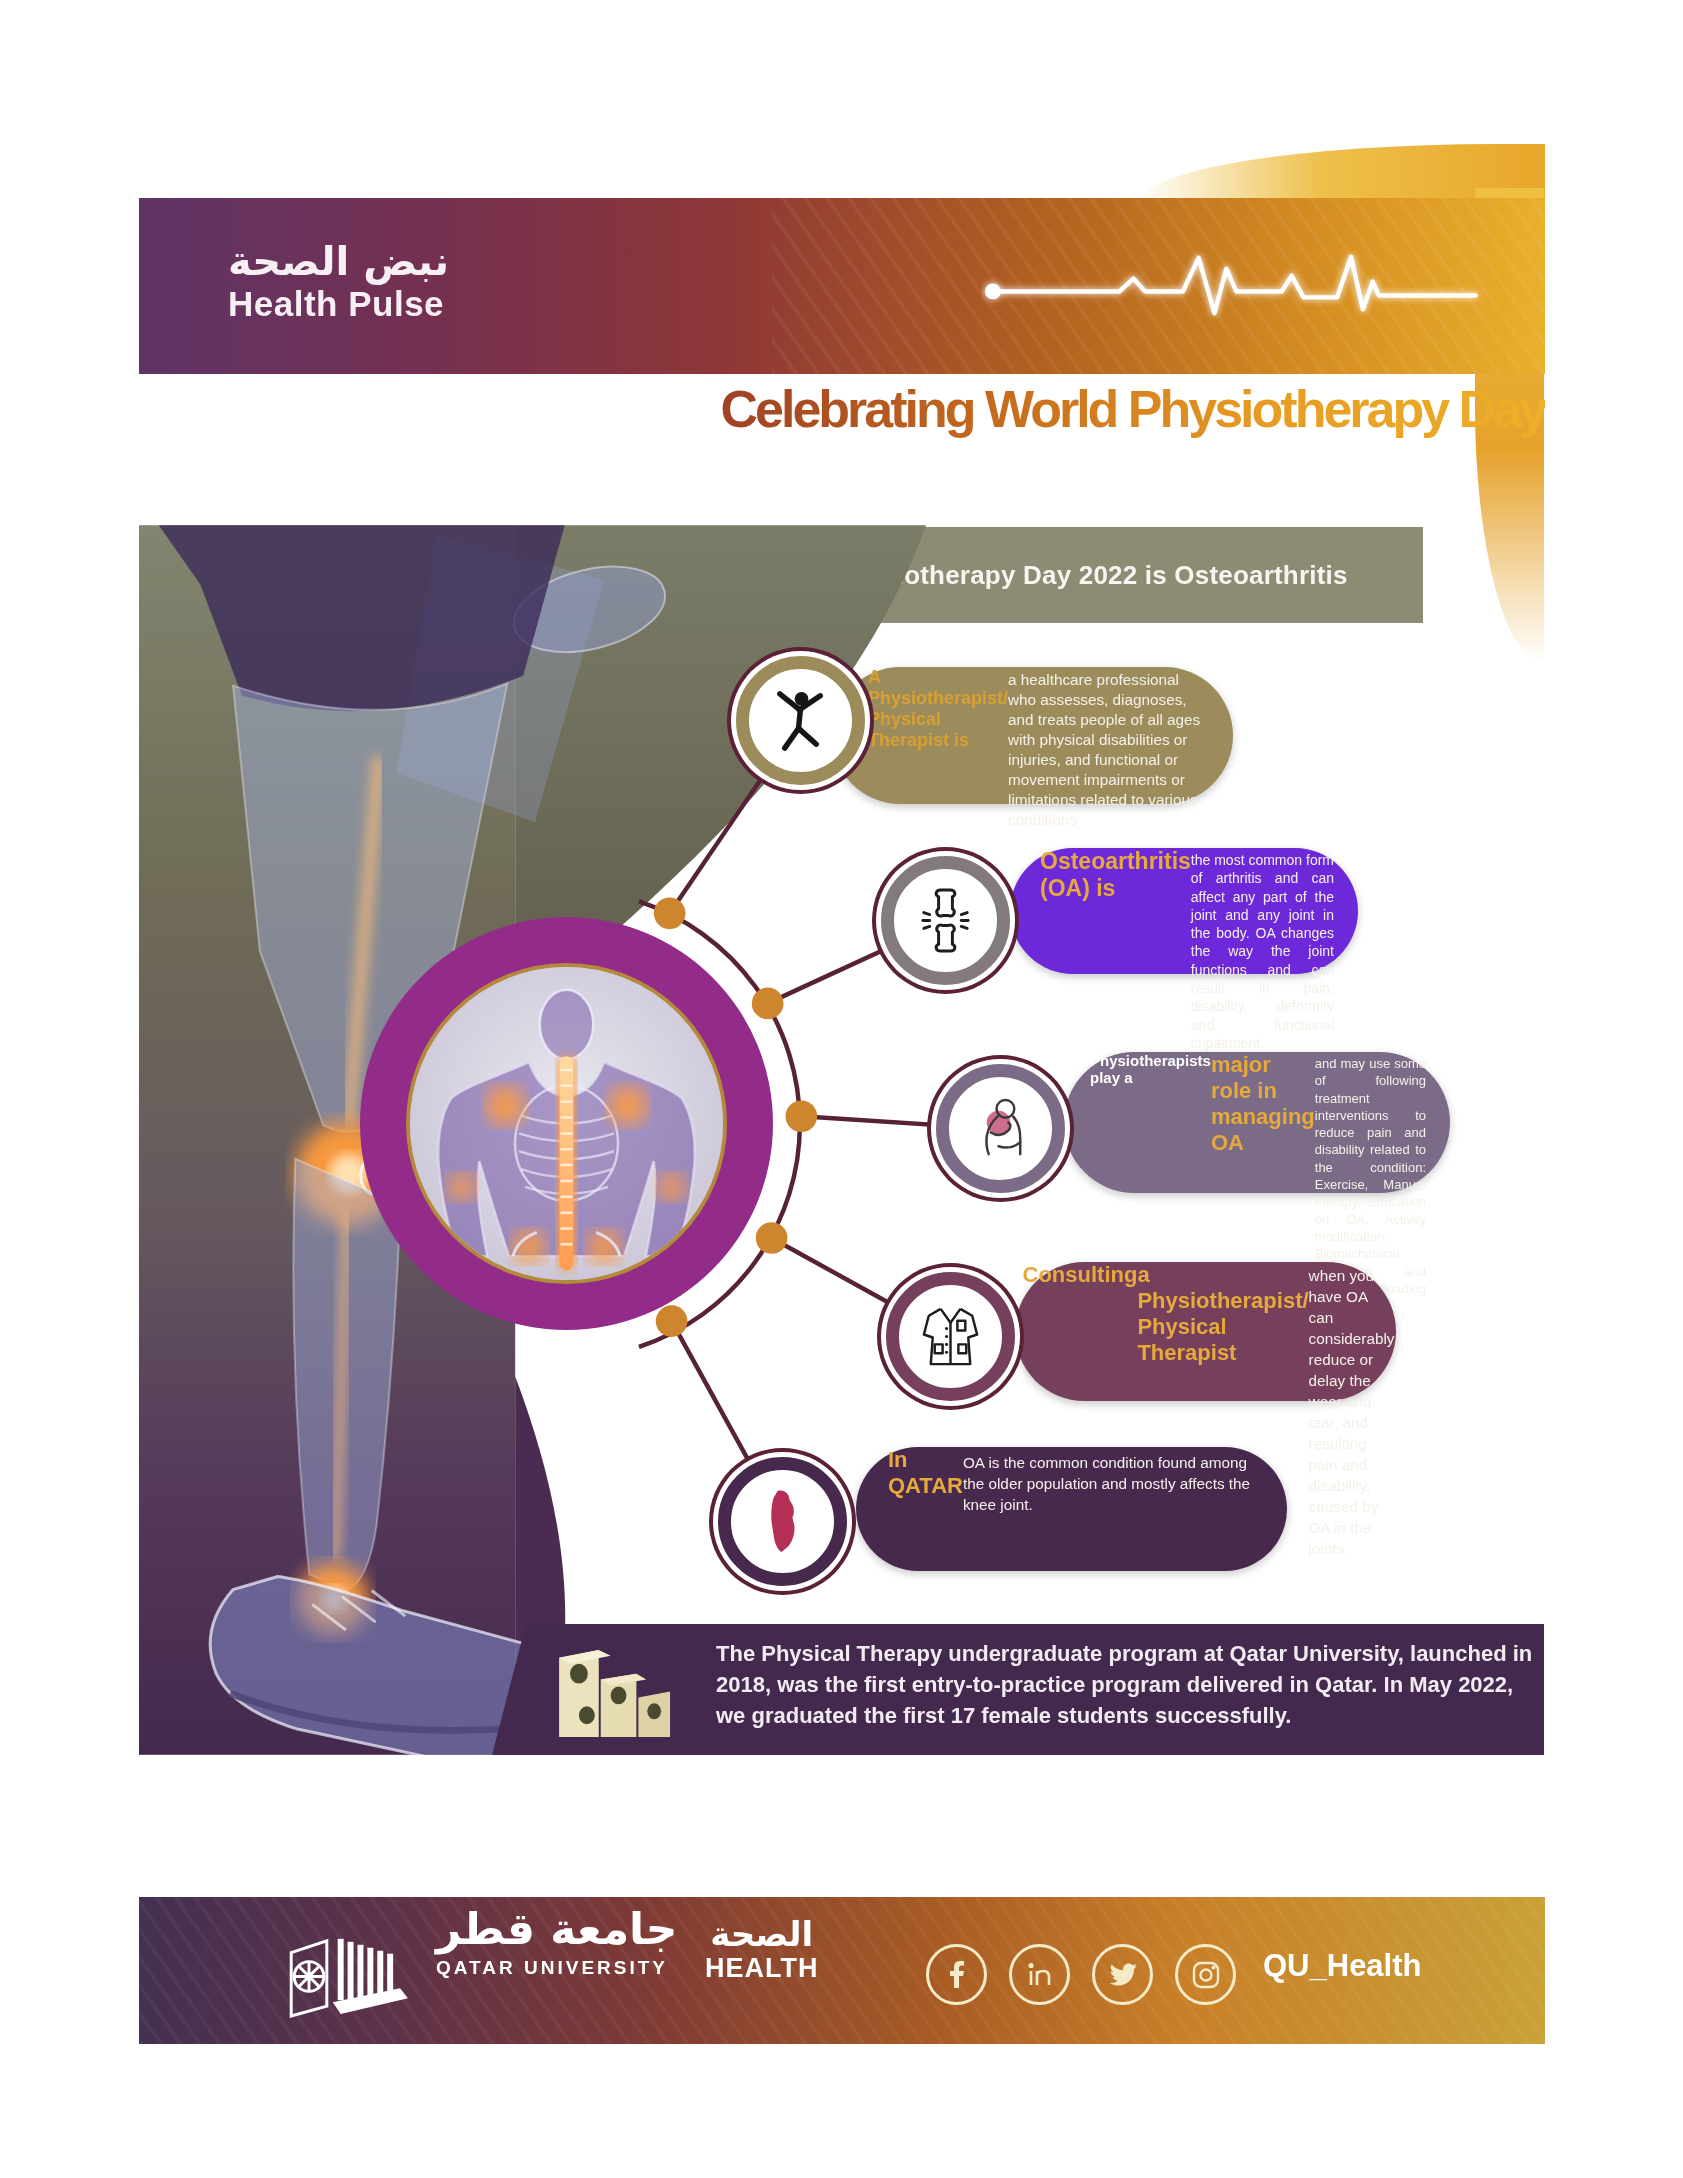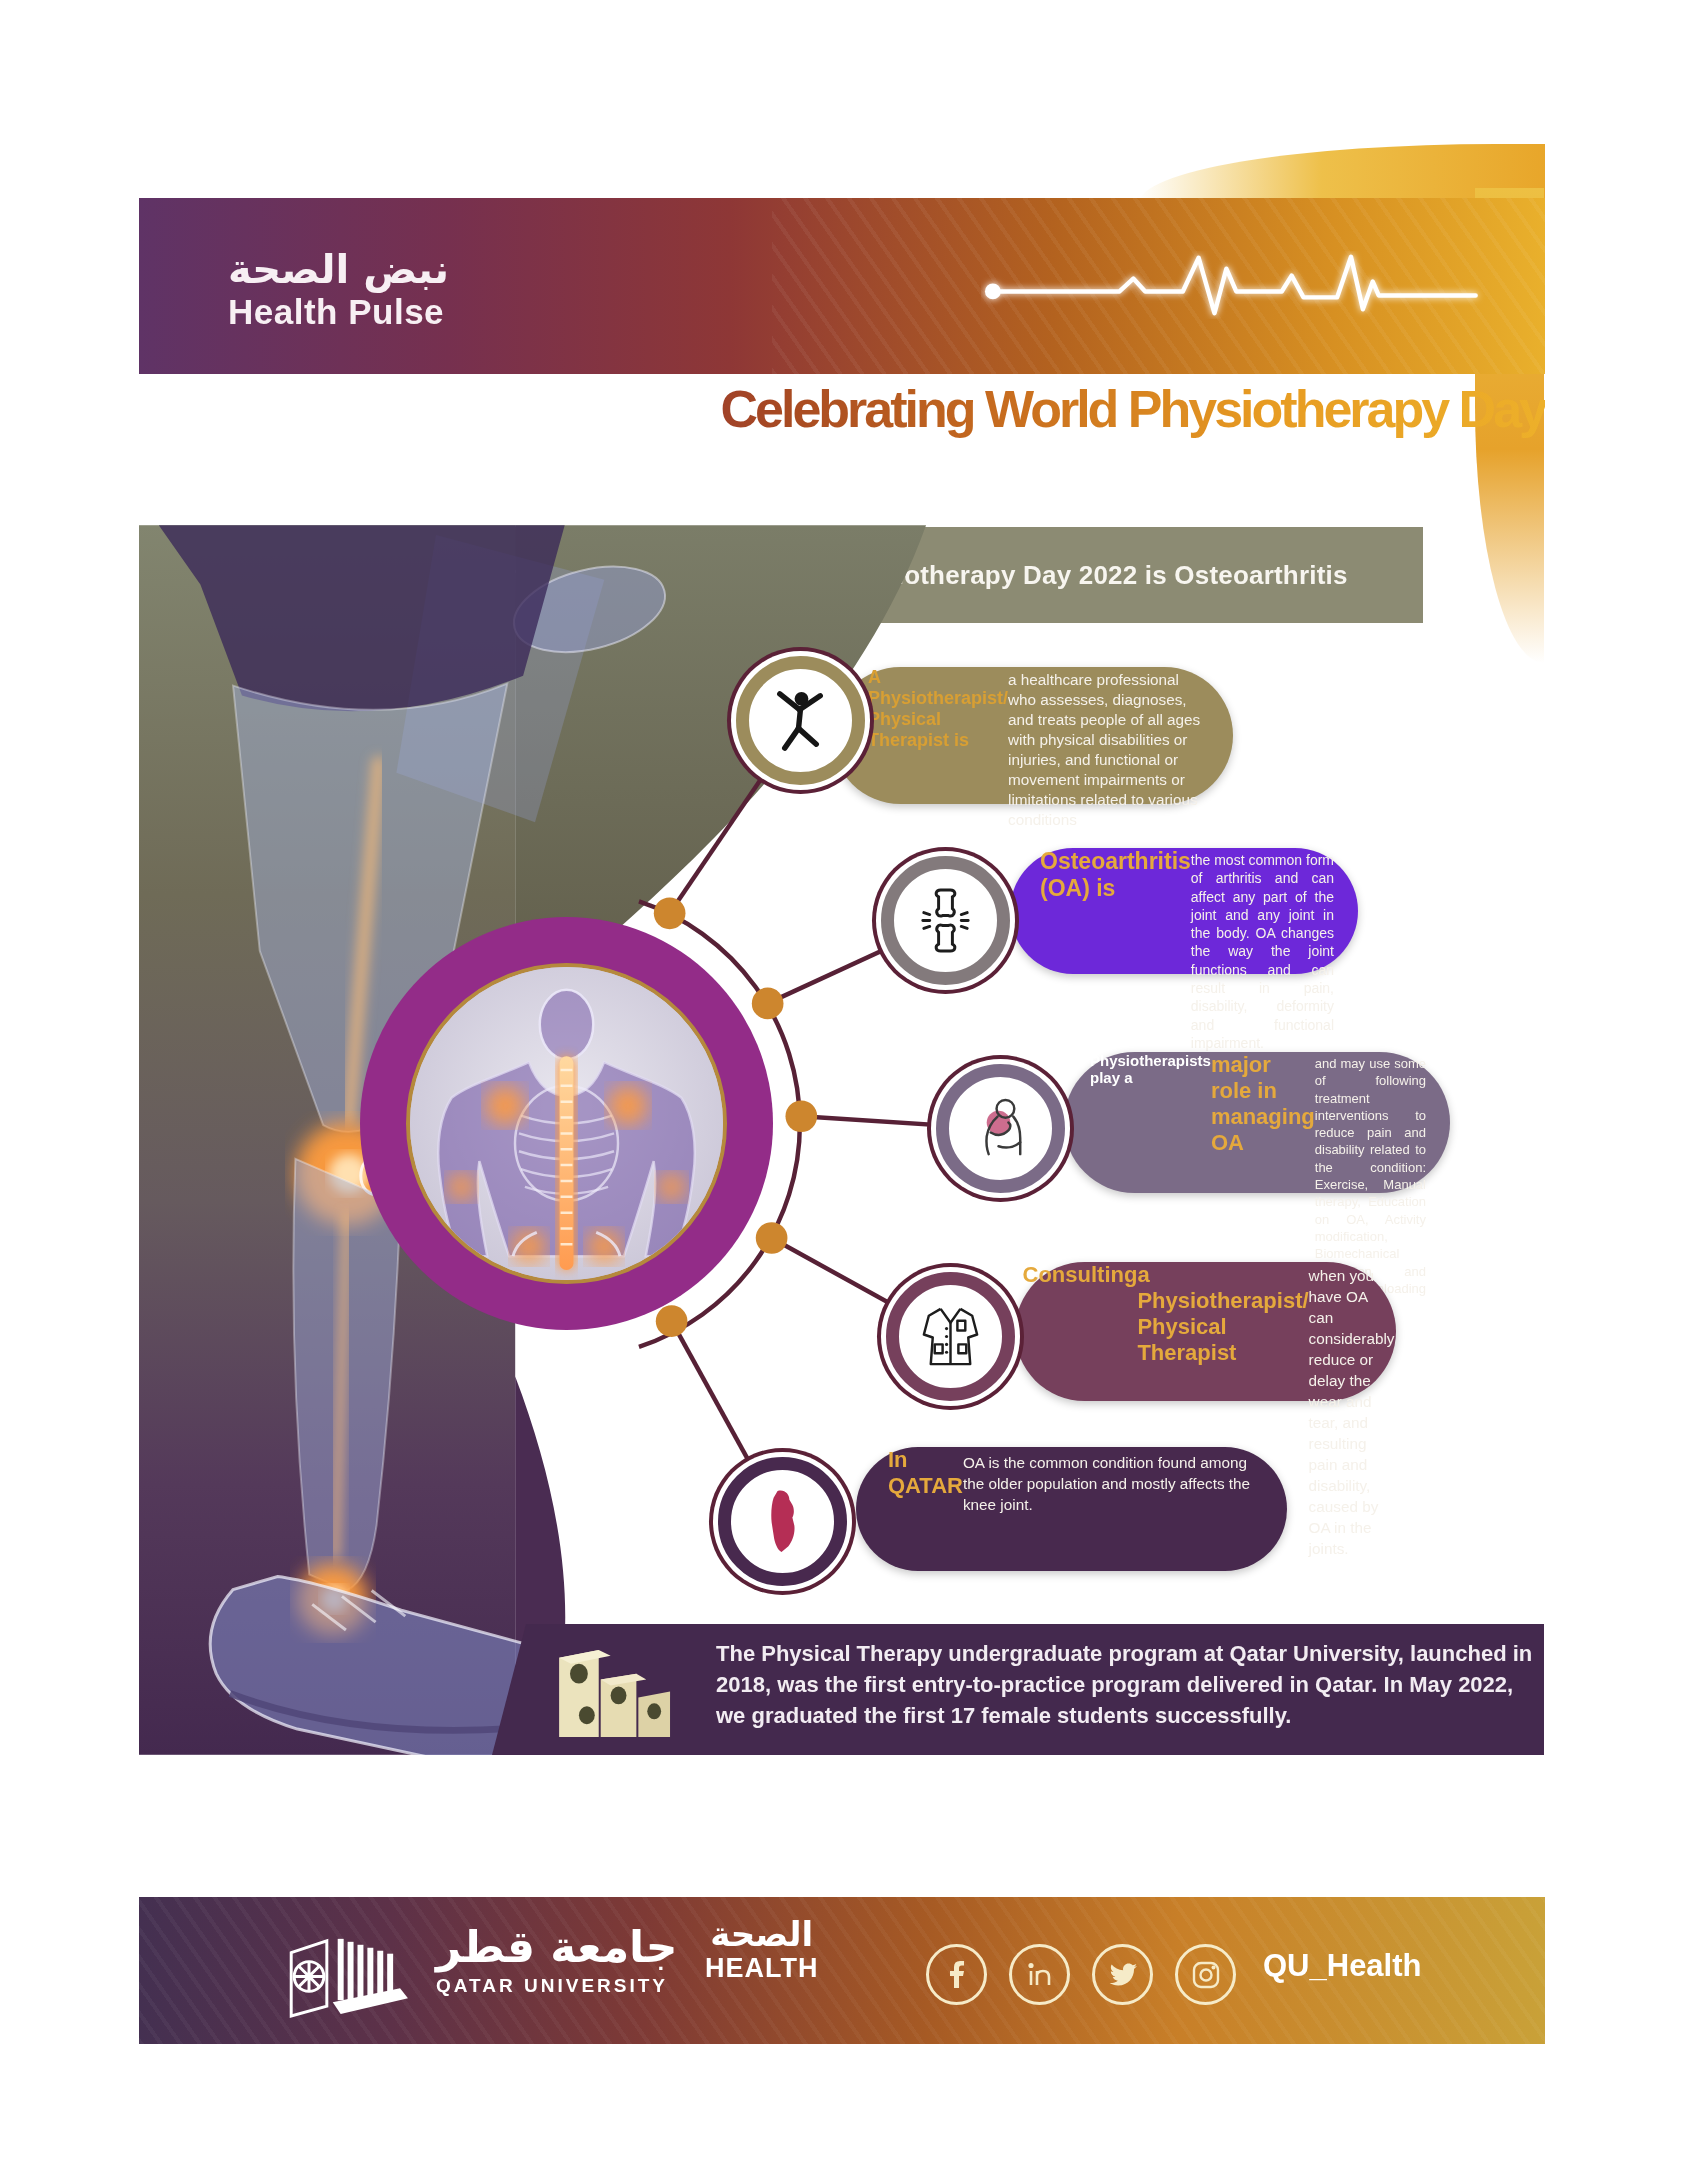--- a/index.html
+++ b/index.html
@@ -13,21 +13,21 @@
     border-top-left-radius:356px 59px;}
   .gold-band{left:1475px;top:188px;width:69px;height:475px;
     background:linear-gradient(180deg,#edc043 0%, #e6a22b 55%, rgba(230,162,43,0) 100%);
     border-bottom-left-radius:69px 257px;}
 
   
   .header{left:139px;top:198px;width:1406px;height:176px;
     background:linear-gradient(90deg,#5f3366 0%,#76304f 22%,#8e3736 42%,#b3621f 65%,#d79022 85%,#e9b02c 100%);}
   .header .stripes{position:absolute;right:0;top:0;width:55%;height:100%;
     background:repeating-linear-gradient(55deg, rgba(255,255,255,.05) 0 4px, rgba(255,255,255,0) 4px 18px);}
-  .brand{position:absolute;left:89px;top:50px;color:#f7eff3;line-height:1.05;}
+  .brand{position:absolute;left:89px;top:42px;color:#f7eff3;line-height:1.05;}
   .brand .ar{font-family:"DejaVu Sans", sans-serif;font-size:40px;font-weight:bold;}
   .brand .en{font-size:35px;font-weight:bold;letter-spacing:0.5px;margin-top:4px;}
   .ekg{position:absolute;left:842px;top:30px;}
 
   
   .main-title{left:139px;top:379px;width:1406px;text-align:right;
     font-size:52px;font-weight:bold;letter-spacing:-3px;white-space:nowrap;
     background:linear-gradient(90deg,#6b3a6e 0%,#7e2f52 16%,#8e2e38 30%,#a84a22 46%,#c86d1e 62%,#e79b22 80%,#edb02a 100%);
     -webkit-background-clip:text;background-clip:text;color:transparent;}
 
@@ -61,21 +61,21 @@
   .program-banner .text{position:absolute;left:224px;top:14px;width:824px;
     color:#f2ecf2;font-size:22px;line-height:31px;font-weight:bold;}
   .building{position:absolute;left:61px;top:14px;}
 
   
   .footer{left:139px;top:1897px;width:1406px;height:147px;
     background:linear-gradient(90deg,#443051 0%,#5d3148 18%,#7e3a35 36%,#a65a24 56%,#c87f28 74%,#c9a138 100%);
     display:flex;align-items:center;}
   .footer .stripes{position:absolute;left:0;top:0;width:100%;height:100%;
     background:repeating-linear-gradient(55deg, rgba(255,255,255,.04) 0 4px, rgba(255,255,255,0) 4px 16px);}
-  .uni-block{position:absolute;left:297px;top:28px;color:#fff;}
+  .uni-block{position:absolute;left:297px;top:10px;color:#fff;}
   .uni-block .ar{font-family:"DejaVu Sans", sans-serif;font-size:44px;font-weight:bold;line-height:1;}
   .uni-block .en{font-size:19px;letter-spacing:3px;margin-top:6px;font-weight:bold;}
   .health-block{position:absolute;left:566px;top:20px;color:#fff;text-align:center;}
   .health-block .ar{font-family:"DejaVu Sans", sans-serif;font-size:34px;font-weight:bold;line-height:1.05;}
   .health-block .en{font-size:27px;font-weight:bold;letter-spacing:1px;}
   .social{position:absolute;left:787px;top:47px;display:flex;gap:22px;}
   .social .sicon{width:55px;height:55px;border-radius:50%;border:3px solid #f6ebc8;
     display:flex;align-items:center;justify-content:center;}
   .handle{position:absolute;left:1124px;top:51px;color:#fff;font-size:31px;font-weight:bold;}
 </style>

